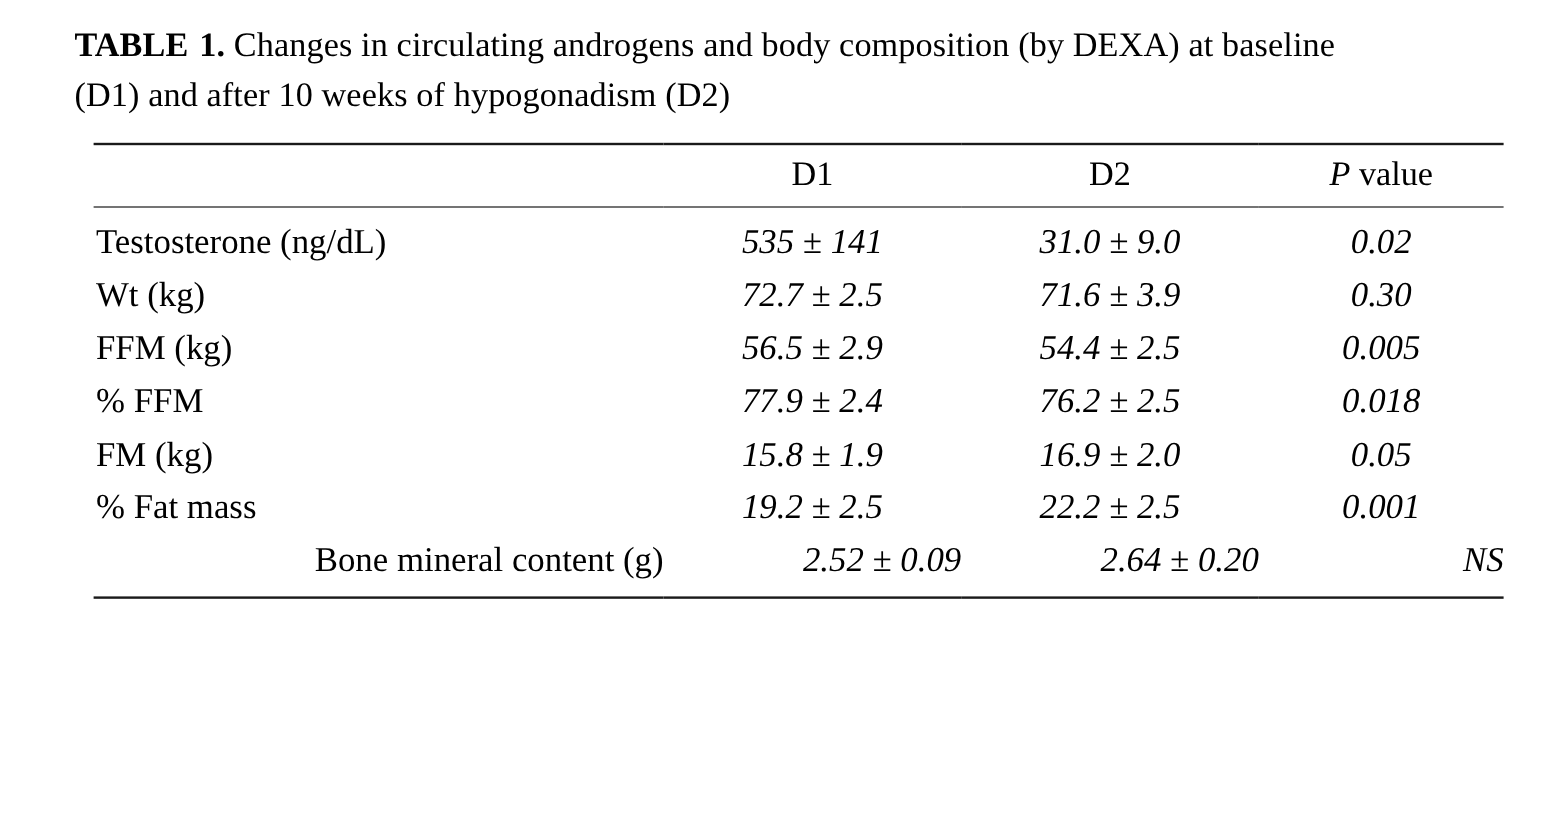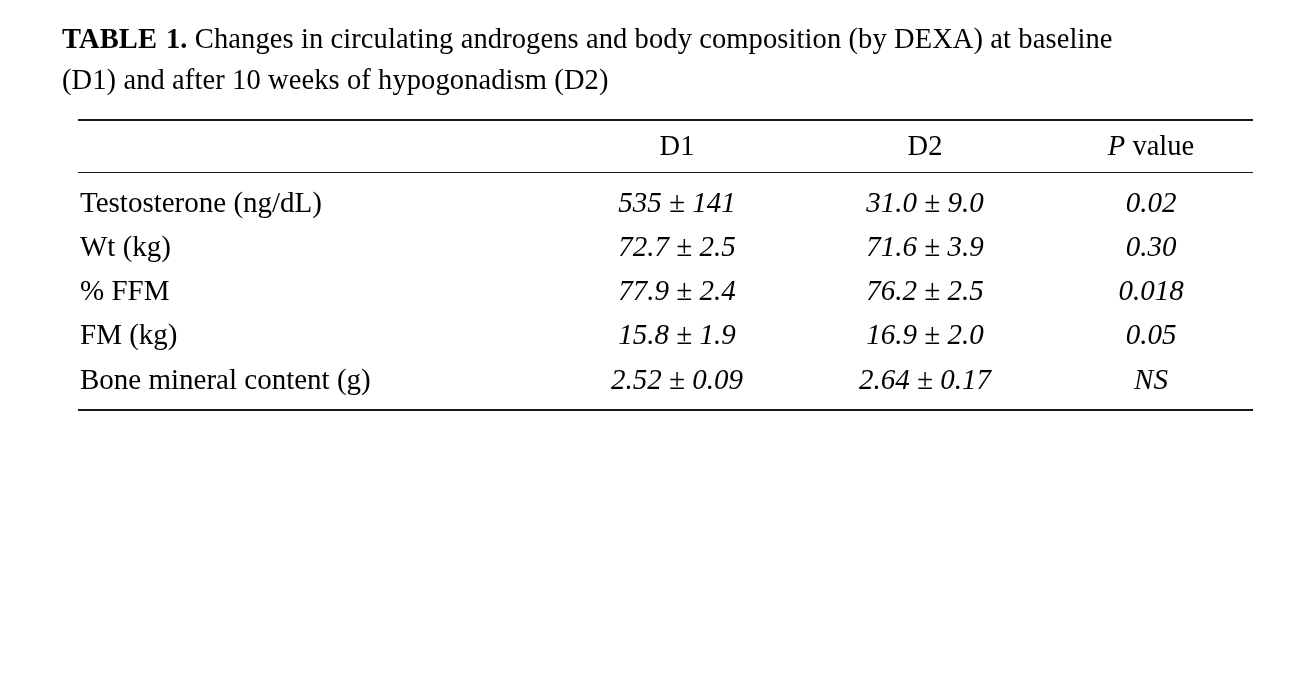--- a/index.html
+++ b/index.html
@@ -88,20 +88,21 @@
   }
   tbody td.val {
     text-align: center;
     font-style: italic;
   }
   tbody tr:first-child td {
     padding-top: 10px;
   }
   tbody tr:last-child td {
     padding-bottom: 11px;
+    text-align: right;
   }
   sup {
     font-size: 0.65em;
     vertical-align: super;
     line-height: 0;
   }
 </style>
 </head>
 <body>
 
@@ -140,35 +141,47 @@
         <td class="val">31.0 ± 9.0</td>
         <td class="val">0.02</td>
       </tr>
       <tr>
         <td class="label">Wt (kg)</td>
         <td class="val">72.7 ± 2.5</td>
         <td class="val">71.6 ± 3.9</td>
         <td class="val">0.30</td>
       </tr>
       <tr>
+        <td class="label">FFM (kg)</td>
+        <td class="val">56.5 ± 2.9</td>
+        <td class="val">54.4 ± 2.5</td>
+        <td class="val">0.005</td>
+      </tr>
+      <tr>
         <td class="label">% FFM</td>
         <td class="val">77.9 ± 2.4</td>
         <td class="val">76.2 ± 2.5</td>
         <td class="val">0.018</td>
       </tr>
       <tr>
         <td class="label">FM (kg)</td>
         <td class="val">15.8 ± 1.9</td>
         <td class="val">16.9 ± 2.0</td>
         <td class="val">0.05</td>
       </tr>
       <tr>
+        <td class="label">% Fat mass</td>
+        <td class="val">19.2 ± 2.5</td>
+        <td class="val">22.2 ± 2.5</td>
+        <td class="val">0.001</td>
+      </tr>
+      <tr>
         <td class="label">Bone mineral content (g)</td>
         <td class="val">2.52 ± 0.09</td>
-        <td class="val">2.64 ± 0.17</td>
+        <td class="val">2.64 ± 0.20</td>
         <td class="val">NS</td>
       </tr>
     </tbody>
     <tfoot>
       <tr class="rule-bottom">
           <td colspan="4"></td>
         </tr>
     </tfoot>
   </table>
 

